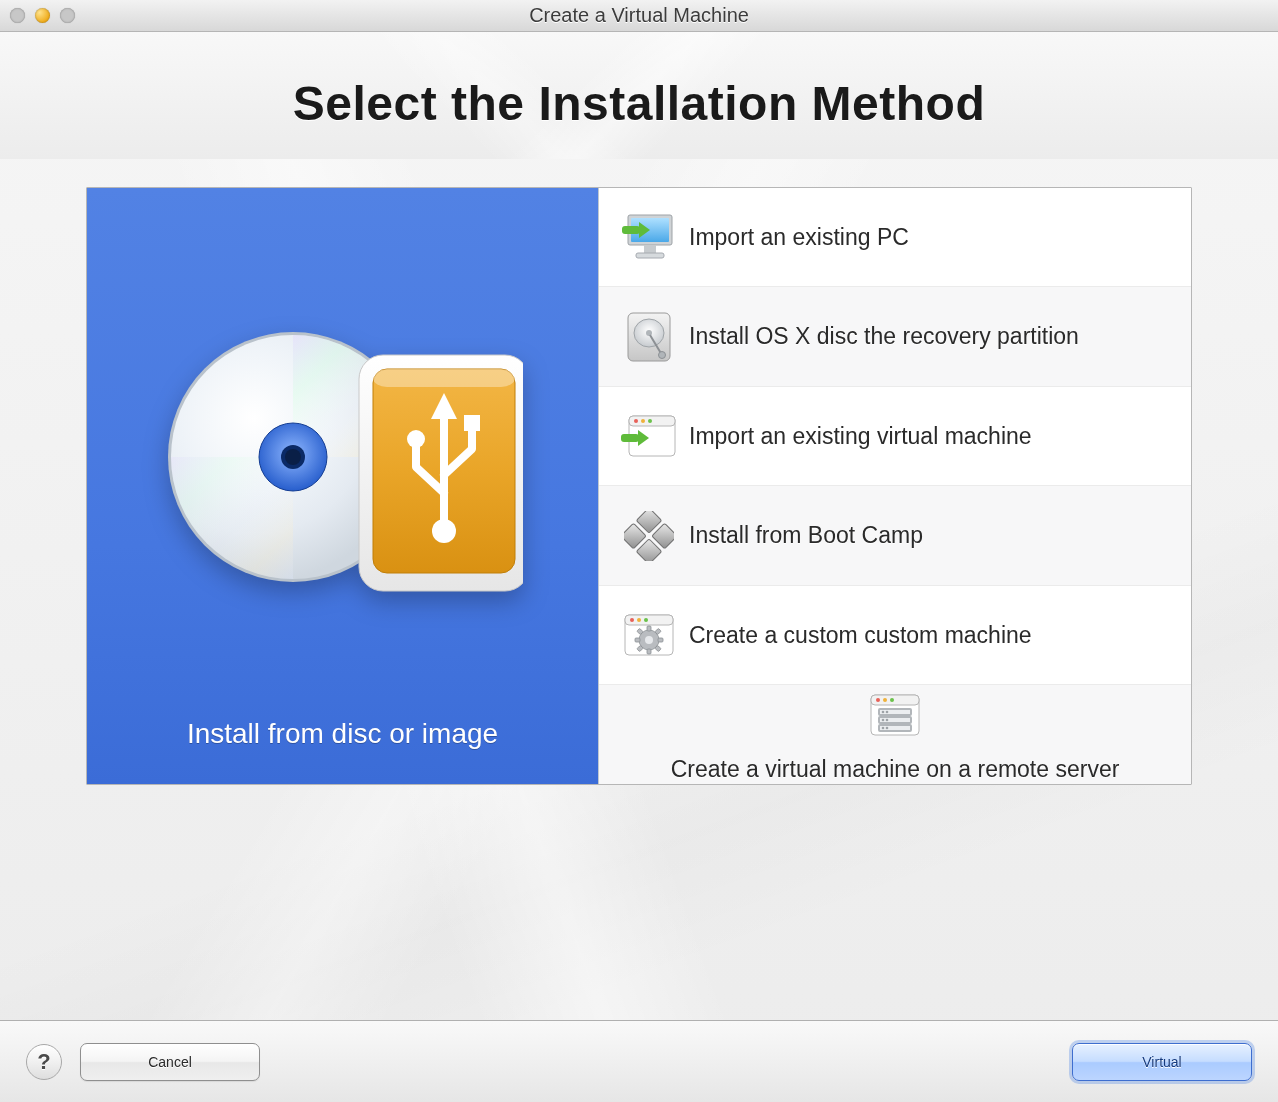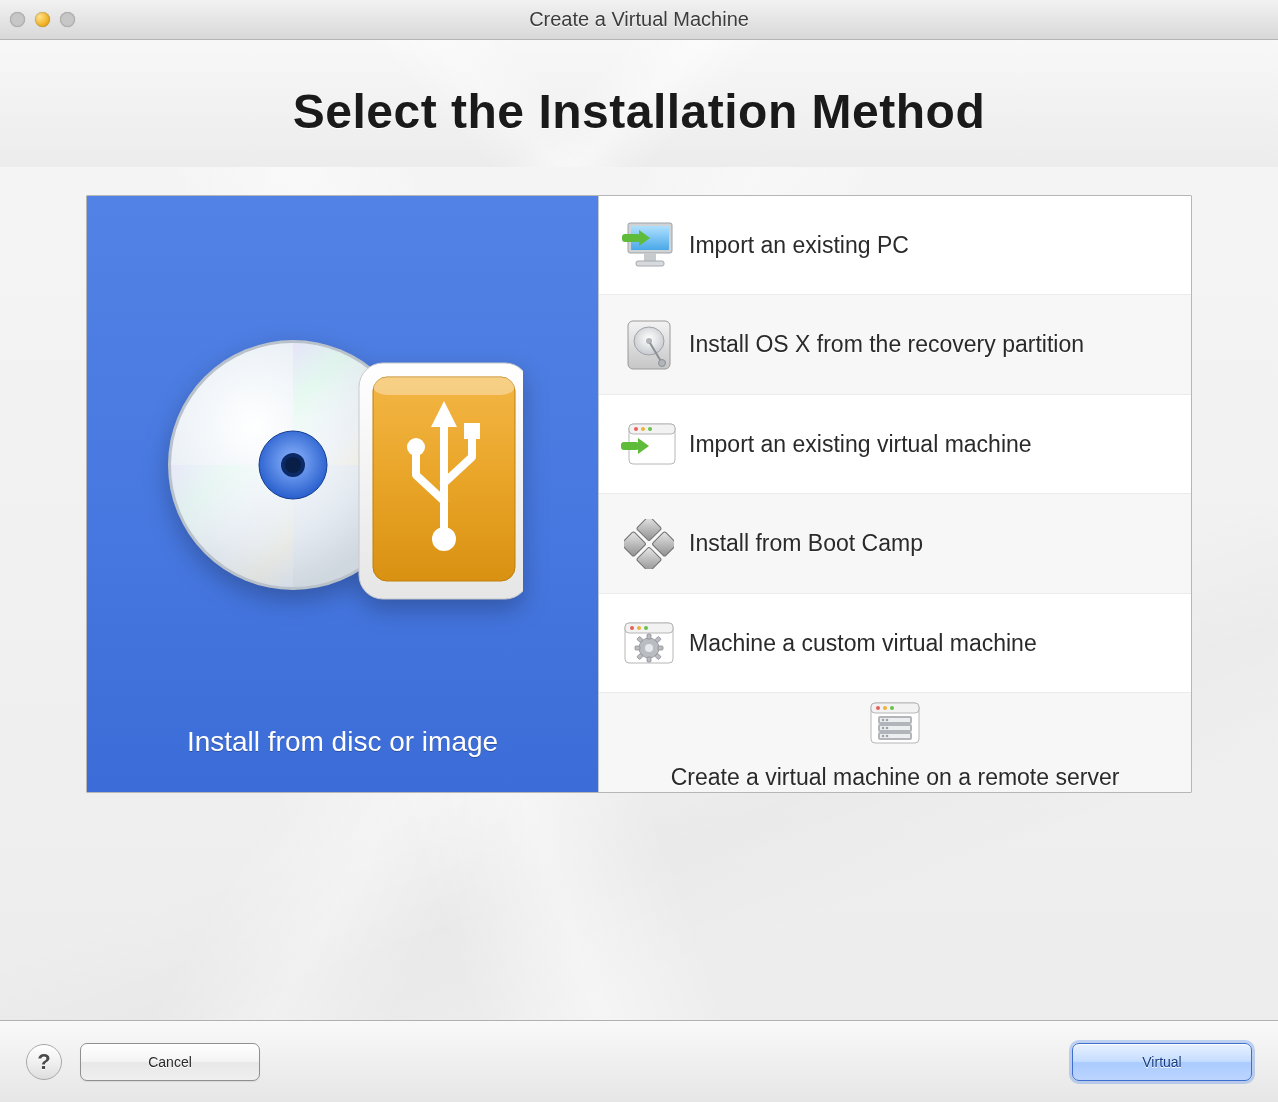--- a/index.html
+++ b/index.html
@@ -8,21 +8,21 @@
       width: 1278px;
       height: 1102px;
       background: linear-gradient(to bottom, #f6f6f6, #ececec);
       display: flex;
       flex-direction: column;
       overflow: hidden;
     }
 
     
     .titlebar {
-      height: 40px;
+      height: 32px;
       background: linear-gradient(to bottom, #f2f2f2, #d8d8d8);
       border-bottom: 1px solid #b5b5b5;
       display: flex;
       align-items: center;
       position: relative;
       padding: 0 10px;
     }
     .traffic-lights { display: flex; gap: 10px; }
     .light {
       width: 15px; height: 15px;
@@ -284,21 +284,21 @@
                 <stop offset="100%" stop-color="#c9cdd1"></stop>
               </radialGradient>
             </defs>
             <rect x="2" y="2" width="42" height="48" rx="5" fill="url(#hd)" stroke="#9a9a9a"></rect>
             <ellipse cx="23" cy="22" rx="15" ry="14" fill="url(#platG)" stroke="#9fa4a8"></ellipse>
             <circle cx="23" cy="22" r="3" fill="#b0b5b9"></circle>
             <path d="M36 44 L24 24" stroke="#8c9094" stroke-width="2"></path>
             <circle cx="36" cy="44" r="3.5" fill="#b0b5b9" stroke="#8c9094"></circle>
           </svg>
         </span>
-        <div class="label">Install OS X from the recovery partition</div>
+        <div class="label">Install OS X disc the recovery partition</div>
       </div>
 
       <div class="option">
         <span class="icon">
           <svg width="56" height="48" viewBox="0 0 56 48">
             <rect x="8" y="4" width="46" height="40" rx="4" fill="#ffffff" stroke="#b6b6b6"></rect>
             <rect x="8" y="4" width="46" height="10" rx="4" fill="#f2f2f2" stroke="#b6b6b6"></rect>
             <circle cx="15" cy="9" r="2" fill="#e86159"></circle>
             <circle cx="22" cy="9" r="2" fill="#efb23b"></circle>
             <circle cx="29" cy="9" r="2" fill="#6bc24b"></circle>
@@ -350,21 +350,21 @@
               <rect x="24" y="38" width="4" height="5" rx="1"></rect>
               <rect x="12" y="27" width="5" height="4" rx="1"></rect>
               <rect x="35" y="27" width="5" height="4" rx="1"></rect>
               <rect x="15" y="18" width="4" height="5" rx="1" transform="rotate(-45 17 20.5)"></rect>
               <rect x="33" y="18" width="4" height="5" rx="1" transform="rotate(45 35 20.5)"></rect>
               <rect x="15" y="35" width="4" height="5" rx="1" transform="rotate(45 17 37.5)"></rect>
               <rect x="33" y="35" width="4" height="5" rx="1" transform="rotate(-45 35 37.5)"></rect>
             </g>
           </svg>
         </span>
-        <div class="label">Machine a custom virtual machine</div>
+        <div class="label">Create a custom custom machine</div>
       </div>
 
       <div class="option">
         <span class="icon">
           <svg width="52" height="48" viewBox="0 0 52 48">
             <rect x="2" y="4" width="48" height="40" rx="4" fill="#ffffff" stroke="#b6b6b6"></rect>
             <rect x="2" y="4" width="48" height="10" rx="4" fill="#f2f2f2" stroke="#b6b6b6"></rect>
             <circle cx="9" cy="9" r="2" fill="#e86159"></circle>
             <circle cx="16" cy="9" r="2" fill="#efb23b"></circle>
             <circle cx="23" cy="9" r="2" fill="#6bc24b"></circle>

